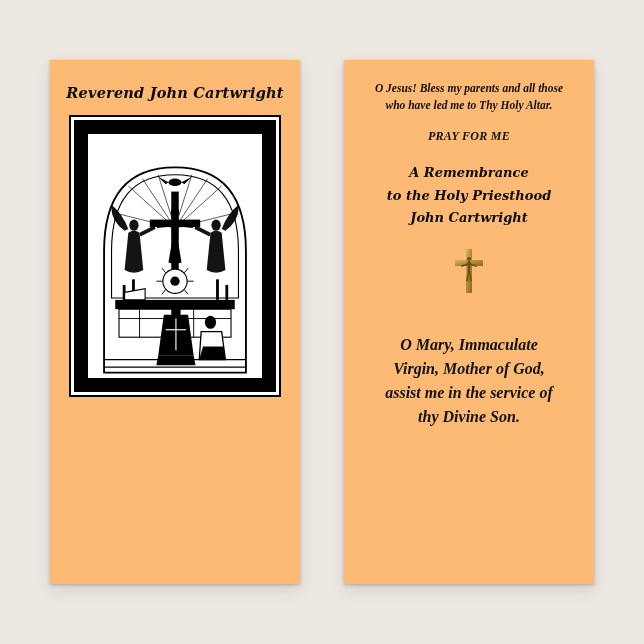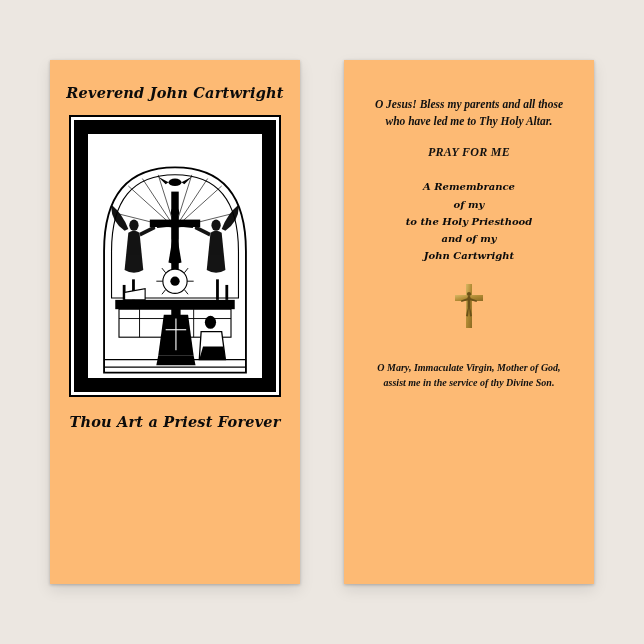--- a/index.html
+++ b/index.html
@@ -94,21 +94,21 @@
   }
   .scene {
     position: absolute;
     inset: 16px;
     overflow: hidden;
   }
   .scene svg { display:block; width:100%; height:100%; }
 
   
   .back {
-    padding: 36px 22px 22px 22px;
+    padding: 20px 22px 22px 22px;
     display: flex;
     flex-direction: column;
     align-items: center;
     text-align: center;
   }
   .prayer-top {
     font-family: "Liberation Serif", serif;
     font-size: 11.5px;
     font-weight: bold;
     color: #111;
@@ -119,39 +119,39 @@
     font-family: "Liberation Serif", serif;
     font-size: 12px;
     font-weight: bold;
     color: #111;
     letter-spacing: 0.3px;
     margin: 0 0 18px 0;
   }
   .remembrance {
     font-family: "DejaVu Serif", serif;
     font-weight: bold;
-    font-size: 10px;
+    font-size: 13px;
     color: #0b0b0b;
     line-height: 1.72;
     margin: 0 0 14px 0;
   }
   .remembrance div { white-space: nowrap; }
   .crucifix {
     margin: 4px 0 22px 0;
     width: 34px;
     height: 48px;
   }
   .crucifix svg { display:block; width:100%; height:100%; }
   .prayer-bottom {
     font-family: "Liberation Serif", serif;
-    font-size: 10px;
+    font-size: 16px;
     font-weight: bold;
     color: #111;
     line-height: 1.5;
-    margin: 8px;
+    margin: 16px;
   }
 </style>
 </head>
 <body style="background: rgb(236, 231, 225);">
 
 <div class="stage">
 
   <div class="card front">
     <div class="front-title blackletter">Reverend John Cartwright</div>
 
@@ -258,33 +258,30 @@
 
             <g stroke="#000" stroke-width="1.4" fill="none">
               <line x1="14" y1="236" x2="166" y2="236"></line>
               <line x1="14" y1="244" x2="166" y2="244"></line>
             </g>
           </svg>
         </div>
       </div>
     </div>
 
-    <div class="front-footer blackletter">Thou Art a Priest Forever</div>
   </div>
 
   <div class="card back">
     <p class="prayer-top">O Jesus! Bless my parents and all those who have led me to Thy Holy Altar.</p>
 
     <p class="pray-for-me">PRAY FOR ME</p>
 
     <div class="remembrance">
       <div>A Remembrance</div>
-      <div>of my</div>
       <div>to the Holy Priesthood</div>
-      <div>and of my</div>
       <div>John Cartwright</div>
     </div>
 
     <div class="crucifix">
       <svg viewBox="0 0 34 48">
         <defs>
           <linearGradient id="gold" x1="0" y1="0" x2="1" y2="1">
             <stop offset="0%" stop-color="#d9b864"></stop>
             <stop offset="50%" stop-color="#b08a33"></stop>
             <stop offset="100%" stop-color="#8a6a22"></stop>

